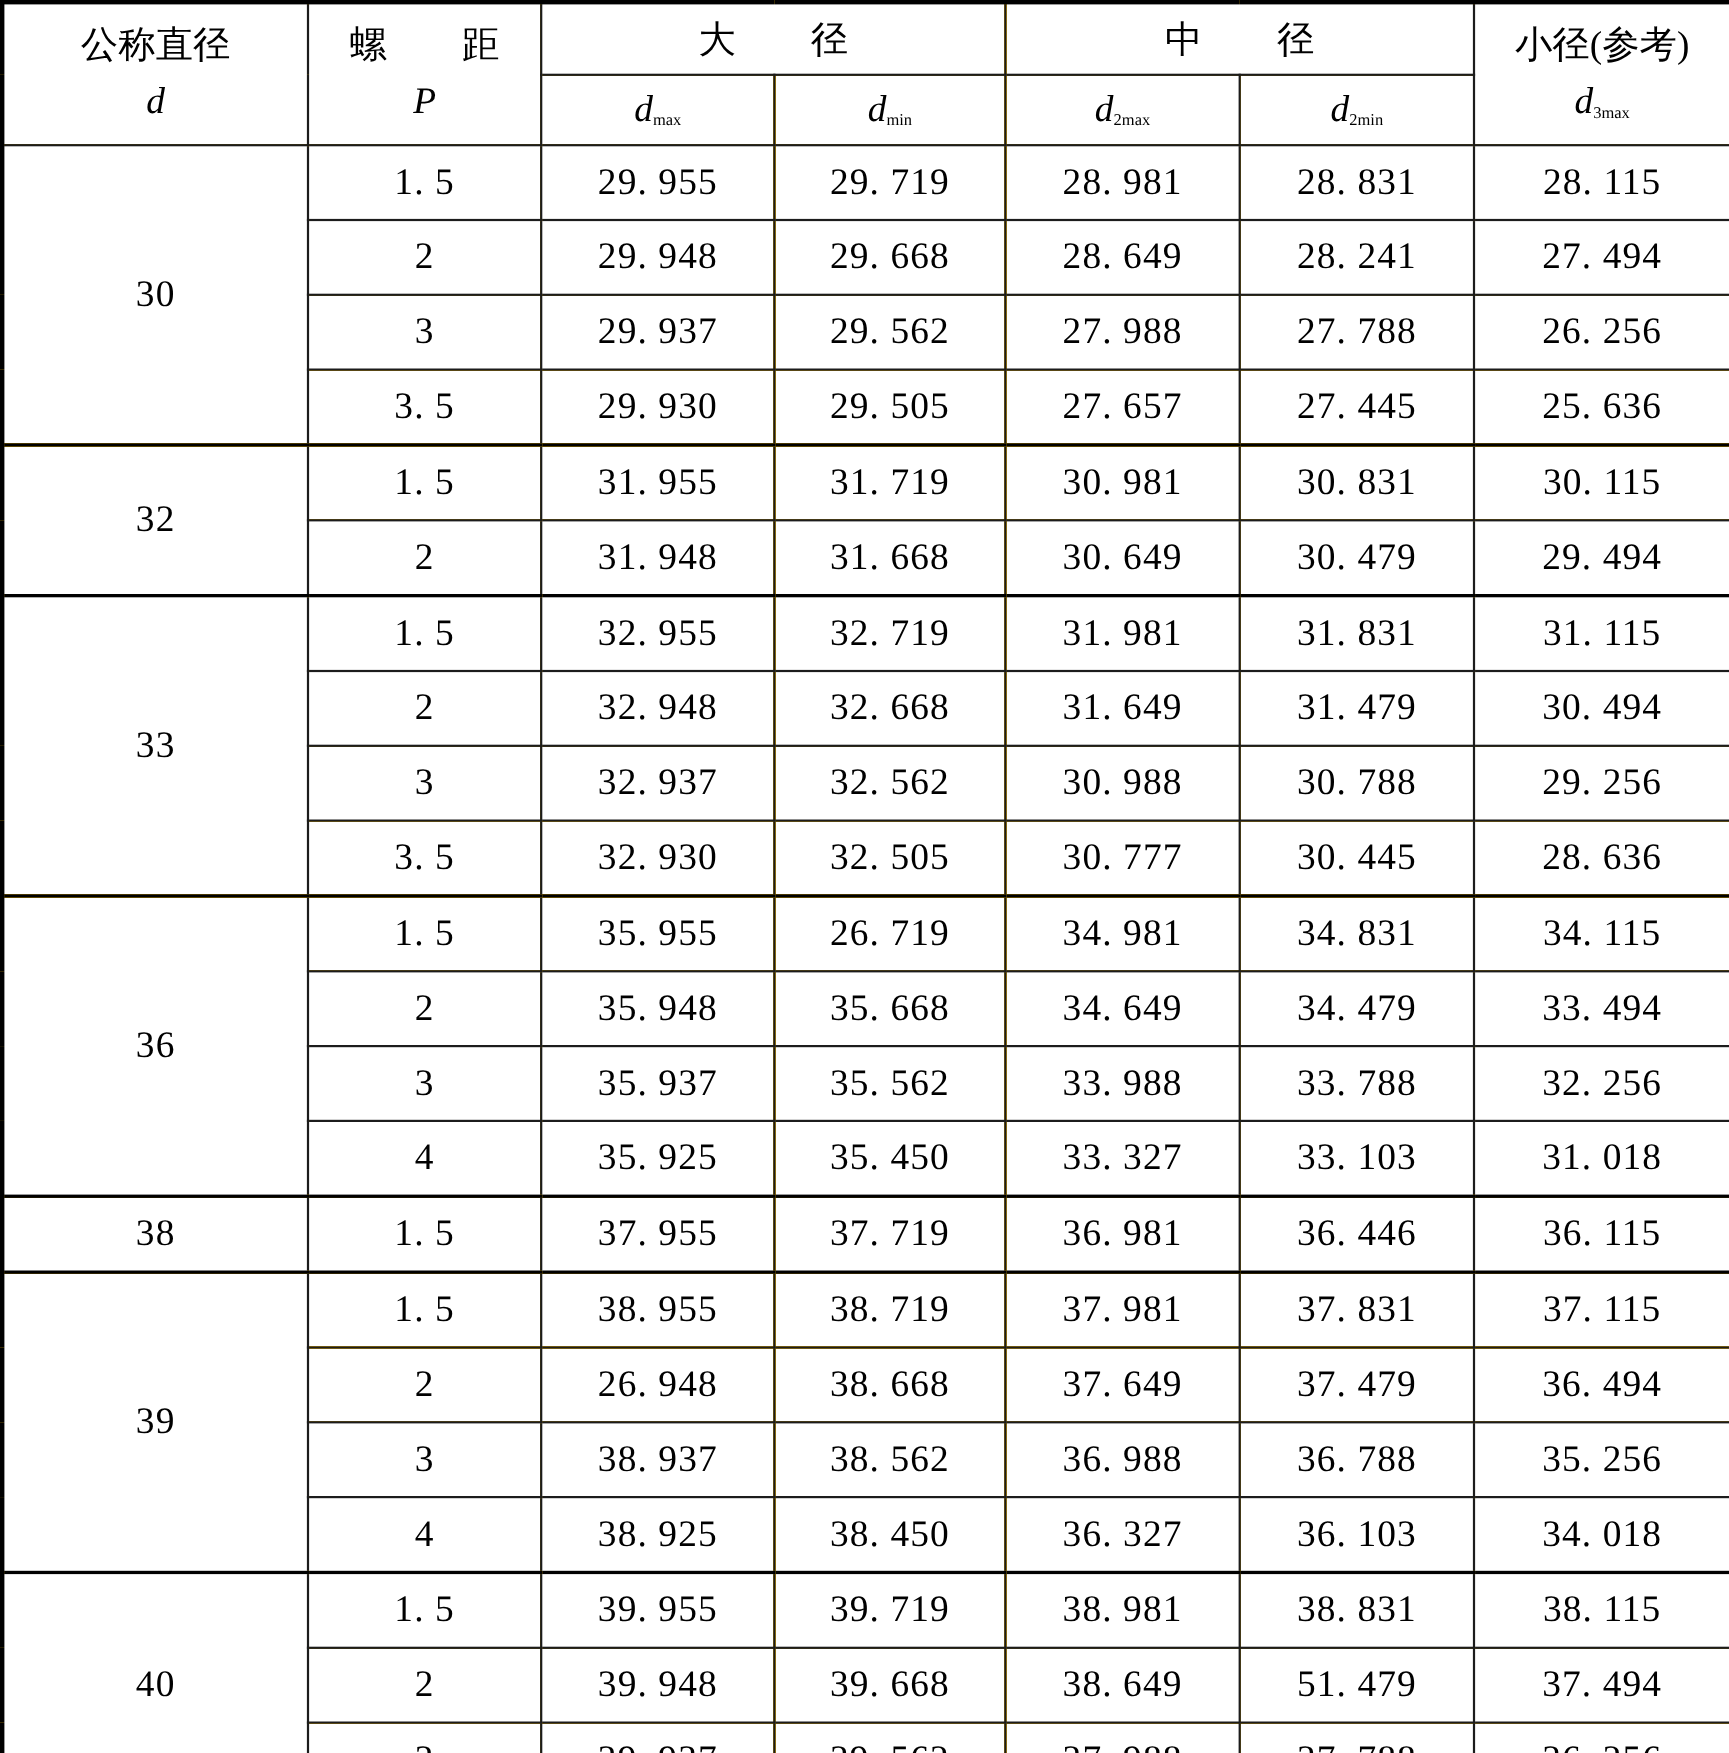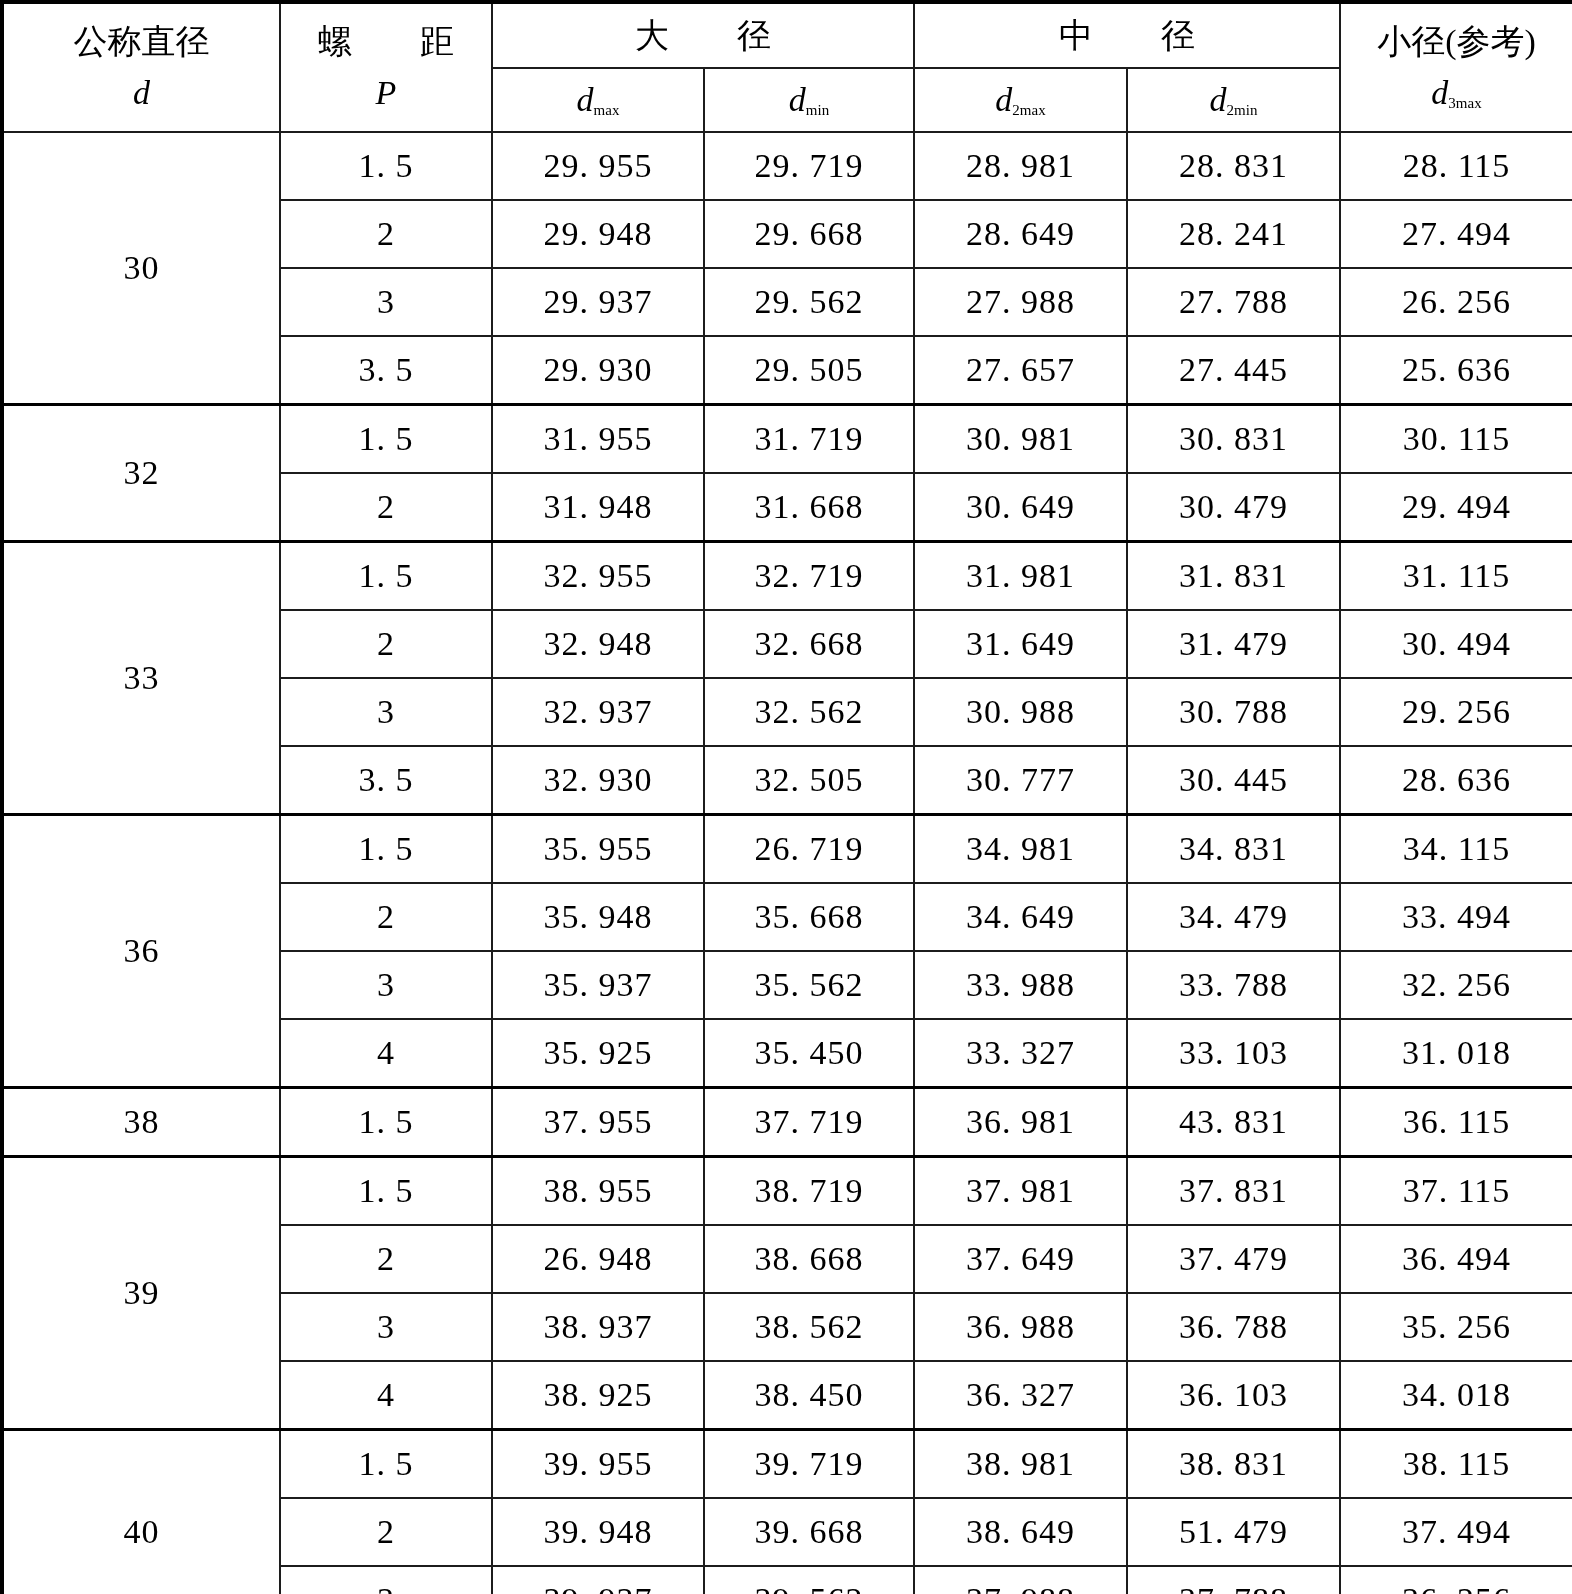--- a/index.html
+++ b/index.html
@@ -188,21 +188,21 @@
           <td>33. 327</td>
           <td>33. 103</td>
           <td>31. 018</td>
         </tr>
         <tr class="group-start">
           <td rowspan="1">38</td>
           <td>1. 5</td>
           <td>37. 955</td>
           <td>37. 719</td>
           <td>36. 981</td>
-          <td>43. 831</td>
+          <td>36. 446</td>
           <td>36. 115</td>
         </tr>
         <tr class="group-start">
           <td rowspan="4">39</td>
           <td>1. 5</td>
           <td>38. 955</td>
           <td>38. 719</td>
           <td>37. 981</td>
           <td>37. 831</td>
           <td>37. 115</td>

